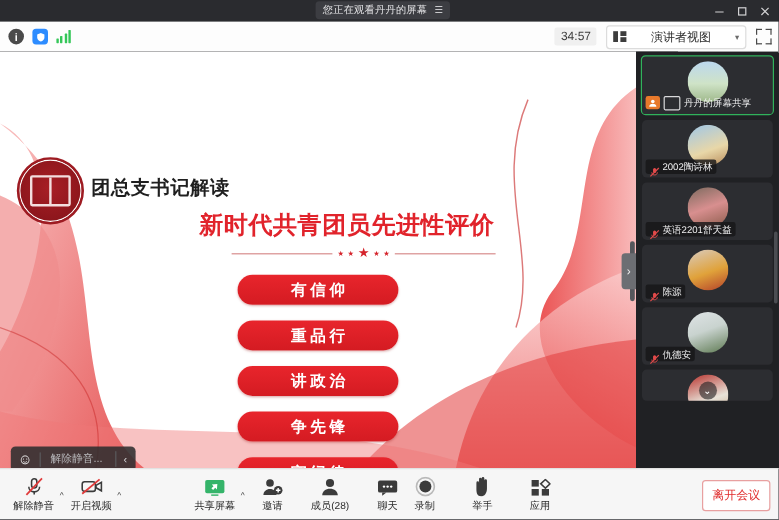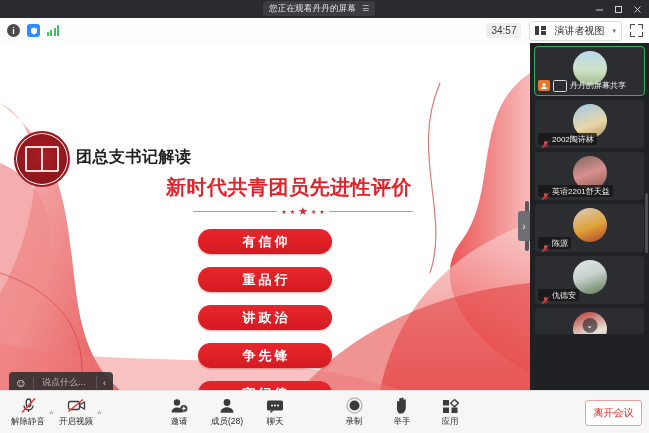--- a/index.html
+++ b/index.html
@@ -24,21 +24,21 @@
           border-bottom:1px solid #e3e3e3;}
   .subbar-left{position:absolute;left:7px;top:0;height:25px;display:flex;align-items:center;gap:7px;}
   .ic-round{width:13px;height:13px;border-radius:50%;display:flex;align-items:center;justify-content:center;
             font-size:9px;font-weight:bold;color:#fff;}
   .ic-info{background:#4a4a4a;}
   .ic-shield{background:#2d8cff;border-radius:3px;}
   .bars{display:flex;align-items:flex-end;gap:1.3px;height:11px;}
   .bars i{display:block;width:2px;background:#35c759;border-radius:.5px;}
   .subbar-right{position:absolute;right:6px;top:0;height:25px;display:flex;align-items:center;gap:8px;margin-left:42px;}
   .timer{font-size:10px;color:#3c3c3c;background:#f0f0f0;border-radius:2px;padding:2px 5px;}
-  .viewsel{display:flex;align-items:center;gap:8px;border:1px solid #dcdcdc;border-radius:3px;
+  .viewsel{display:flex;align-items:center;gap:20px;border:1px solid #dcdcdc;border-radius:3px;
            padding:2px 5px;background:#fff;}
   .viewsel .vs-label{font-size:10px;color:#2d2d2d;white-space:nowrap;}
   .viewsel .vs-caret{font-size:7px;color:#6b6b6b;}
   .vicon{width:11px;height:9px;position:relative;}
   .vicon b{position:absolute;background:#3d3d3d;display:block;}
   .fullsc{width:13px;height:13px;position:relative;}
   .fullsc i{position:absolute;width:4px;height:4px;border:1.4px solid #4a4a4a;}
   .fullsc i:nth-child(1){left:0;top:0;border-right:0;border-bottom:0;}
   .fullsc i:nth-child(2){right:0;top:0;border-left:0;border-bottom:0;}
   .fullsc i:nth-child(3){left:0;bottom:0;border-right:0;border-top:0;}
@@ -242,21 +242,21 @@
         <div class="pill">有信仰</div>
         <div class="pill">重品行</div>
         <div class="pill">讲政治</div>
         <div class="pill">争先锋</div>
         <div class="pill">守纪律</div>
       </div>
 
       <div class="chat-overlay">
         <span class="co-emoji">☺</span>
         <span class="co-sep"></span>
-        <span class="co-input">说点什么...</span>
+        <span class="co-input">解除静音...</span>
         <span class="co-arrow">‹</span>
       </div>
 
     </div>
   </div>
 
   <div class="stage-scroll"></div>
   <div class="panel-handle">›</div>
 
   <div class="panel">
@@ -375,20 +375,31 @@
             </svg>
         </span>
         <span class="t-label">开启视频</span>
         <span class="caret-up">^</span>
       </div>
     </div>
 
     <div class="tools-center">
       <div class="tool">
         <span class="t-ico">
+          <svg width="18" height="15" viewBox="0 0 18 15">
+              <rect x="1" y="1" width="16" height="11" rx="1.5" fill="#35b46a"></rect>
+              <path d="M9 3.5 12 7H10v2.5H8V7H6Z" fill="#fff" transform="rotate(45 9 6.5)"></path>
+              <rect x="6" y="13" width="6" height="1.2" fill="#35b46a"></rect>
+            </svg>
+        </span>
+        <span class="t-label">共享屏幕</span>
+        <span class="caret-up">^</span>
+      </div>
+      <div class="tool">
+        <span class="t-ico">
           <svg width="18" height="16" viewBox="0 0 18 16">
               <circle cx="7" cy="4.5" r="3.2" fill="#3b3b3b"></circle>
               <path d="M1.5 14.5c0-3 2.5-5 5.5-5s5.5 2 5.5 5Z" fill="#3b3b3b"></path>
               <circle cx="13.8" cy="10.5" r="3.6" fill="#3b3b3b"></circle>
               <line x1="13.8" y1="8.6" x2="13.8" y2="12.4" stroke="#fff" stroke-width="1.2"></line>
               <line x1="11.9" y1="10.5" x2="15.7" y2="10.5" stroke="#fff" stroke-width="1.2"></line>
             </svg>
         </span>
         <span class="t-label">邀请</span>
       </div>

